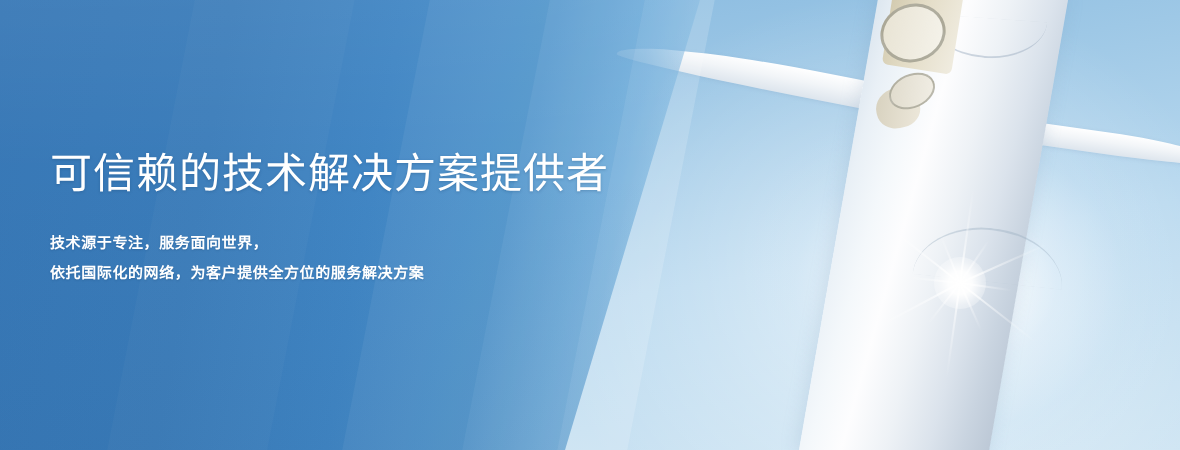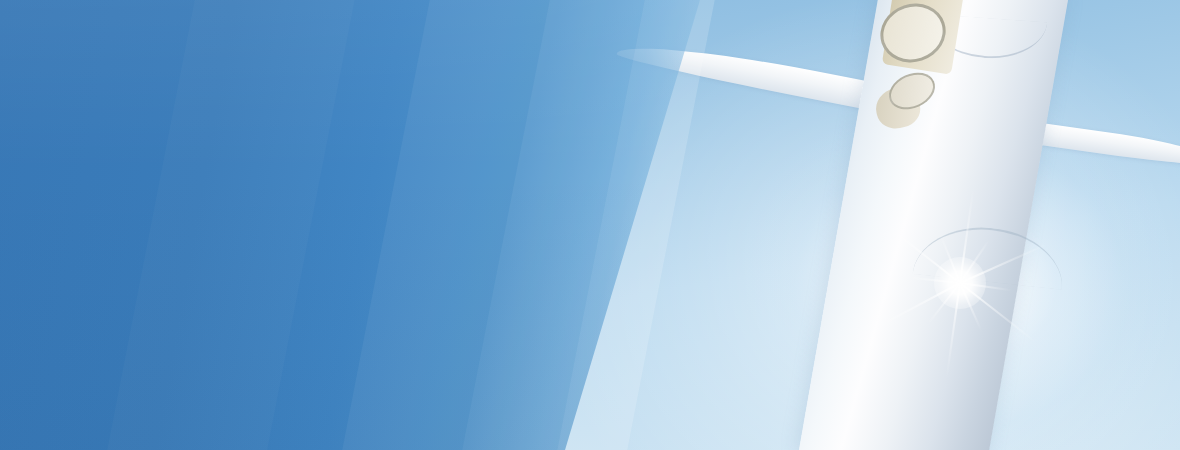--- a/index.html
+++ b/index.html
@@ -279,14 +279,21 @@
 
   <div class="overlay">
     <div class="ov-base"></div>
     <div class="ov-band band-d"></div>
     <div class="ov-band band-a"></div>
     <div class="ov-band band-b"></div>
     <div class="ov-band band-c"></div>
     <div class="ov-soft"></div>
   </div>
 
+  <div class="copy">
+    <div class="headline">可信赖的技术解决方案提供者</div>
+    <div class="sub">
+      <div class="sub-line">技术源于专注，服务面向世界，</div>
+      <div class="sub-line">依托国际化的网络，为客户提供全方位的服务解决方案</div>
+    </div>
+  </div>
 
 </div>
 
 </body></html>

